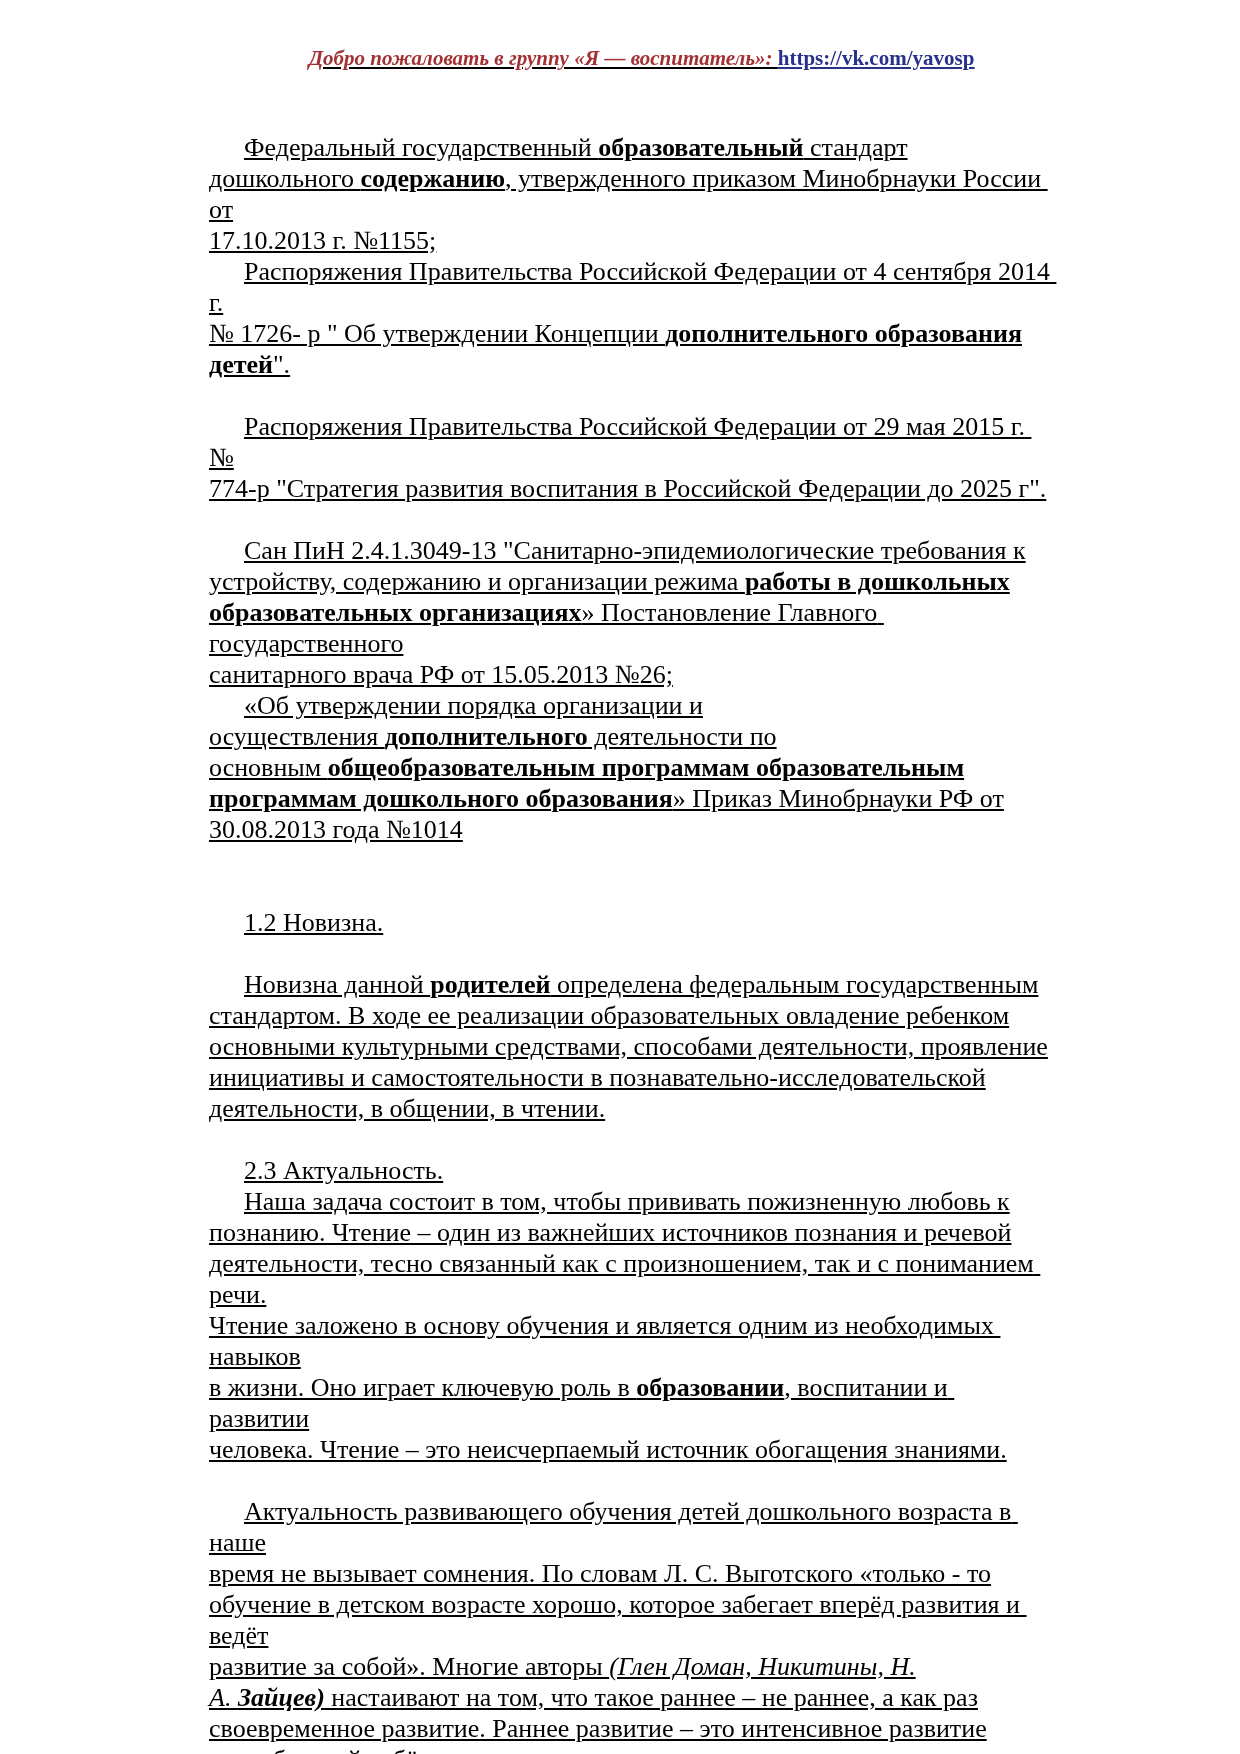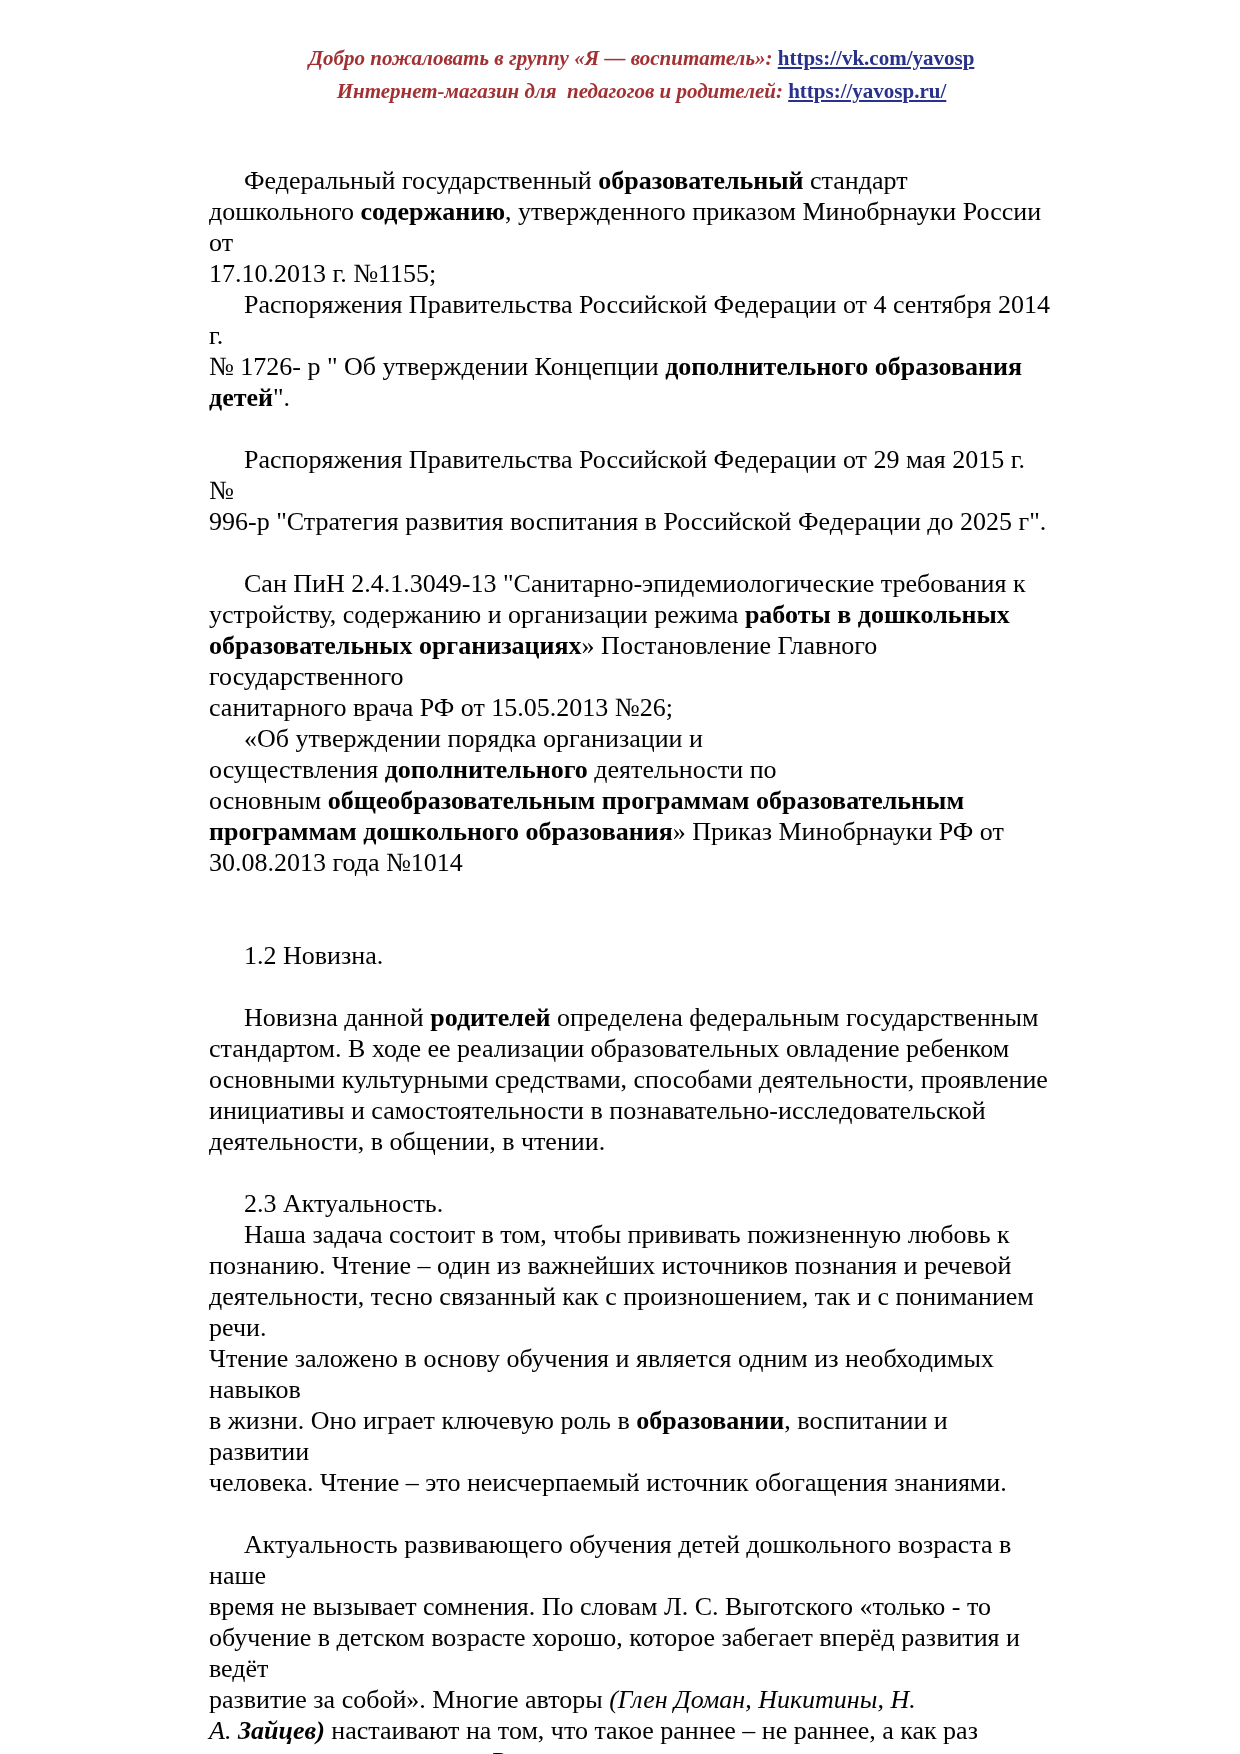--- a/index.html
+++ b/index.html
@@ -13,20 +13,21 @@
   .page{
     position:relative;
     width:1052px;
     height:1754px;
     margin:0 auto;
     background:var(--paper);
     padding:42px 92px 40px 115px;
     overflow:hidden;
     font-family:"Liberation Serif","DejaVu Serif",serif;
     color:var(--ink);
+    text-decoration:underline;
   }
   .doc-header{
     text-align:center;
     font-size:21px;
     line-height:33px;
     font-weight:bold;
     font-style:italic;
     color:var(--accent);
     margin-right:-20px; 
   }
@@ -52,31 +53,30 @@
   .sb2{margin-top:62px;}
   .b{font-weight:bold;}
   .i{font-style:italic;}
 </style>
 </head>
 <body>
 
 <div class="page">
   <header class="doc-header">
     <div class="header-line"><span>Добро пожаловать в группу «Я — воспитатель»: </span><a class="header-link" href="#">https://vk.com/yavosp</a></div>
-    <div class="header-line"><span>Интернет-магазин для  педагогов и родителей: </span><a class="header-link" href="#">https://yavosp.ru/</a></div>
   </header>
   <main class="doc-body" id="doc-body">
       <p class="para"><span>Федеральный государственный </span><span class="b">образовательный</span><span> стандарт
 дошкольного </span><span class="b">содержанию</span><span>, утвержденного приказом Минобрнауки России от
 17.10.2013 г. №1155;</span></p>
       <p class="para"><span>Распоряжения Правительства Российской Федерации от 4 сентября 2014 г.
 № 1726- р " Об утверждении Концепции </span><span class="b">дополнительного образования
 детей</span><span>".</span></p>
       <p class="para sb1"><span>Распоряжения Правительства Российской Федерации от 29 мая 2015 г. №
-996-р "Стратегия развития воспитания в Российской Федерации до 2025 г".</span></p>
+774-р "Стратегия развития воспитания в Российской Федерации до 2025 г".</span></p>
       <p class="para sb1"><span>Сан ПиН 2.4.1.3049-13 "Санитарно-эпидемиологические требования к
 устройству, содержанию и организации режима </span><span class="b">работы в дошкольных
 образовательных организациях</span><span>» Постановление Главного государственного
 санитарного врача РФ от 15.05.2013 №26;</span></p>
       <p class="para"><span>«Об утверждении порядка организации и
 осуществления </span><span class="b">дополнительного</span><span> деятельности по
 основным </span><span class="b">общеобразовательным программам образовательным
 программам дошкольного образования</span><span>» Приказ Минобрнауки РФ от
 30.08.2013 года №1014</span></p>
       <p class="para sb2"><span>1.2 Новизна.</span></p>

